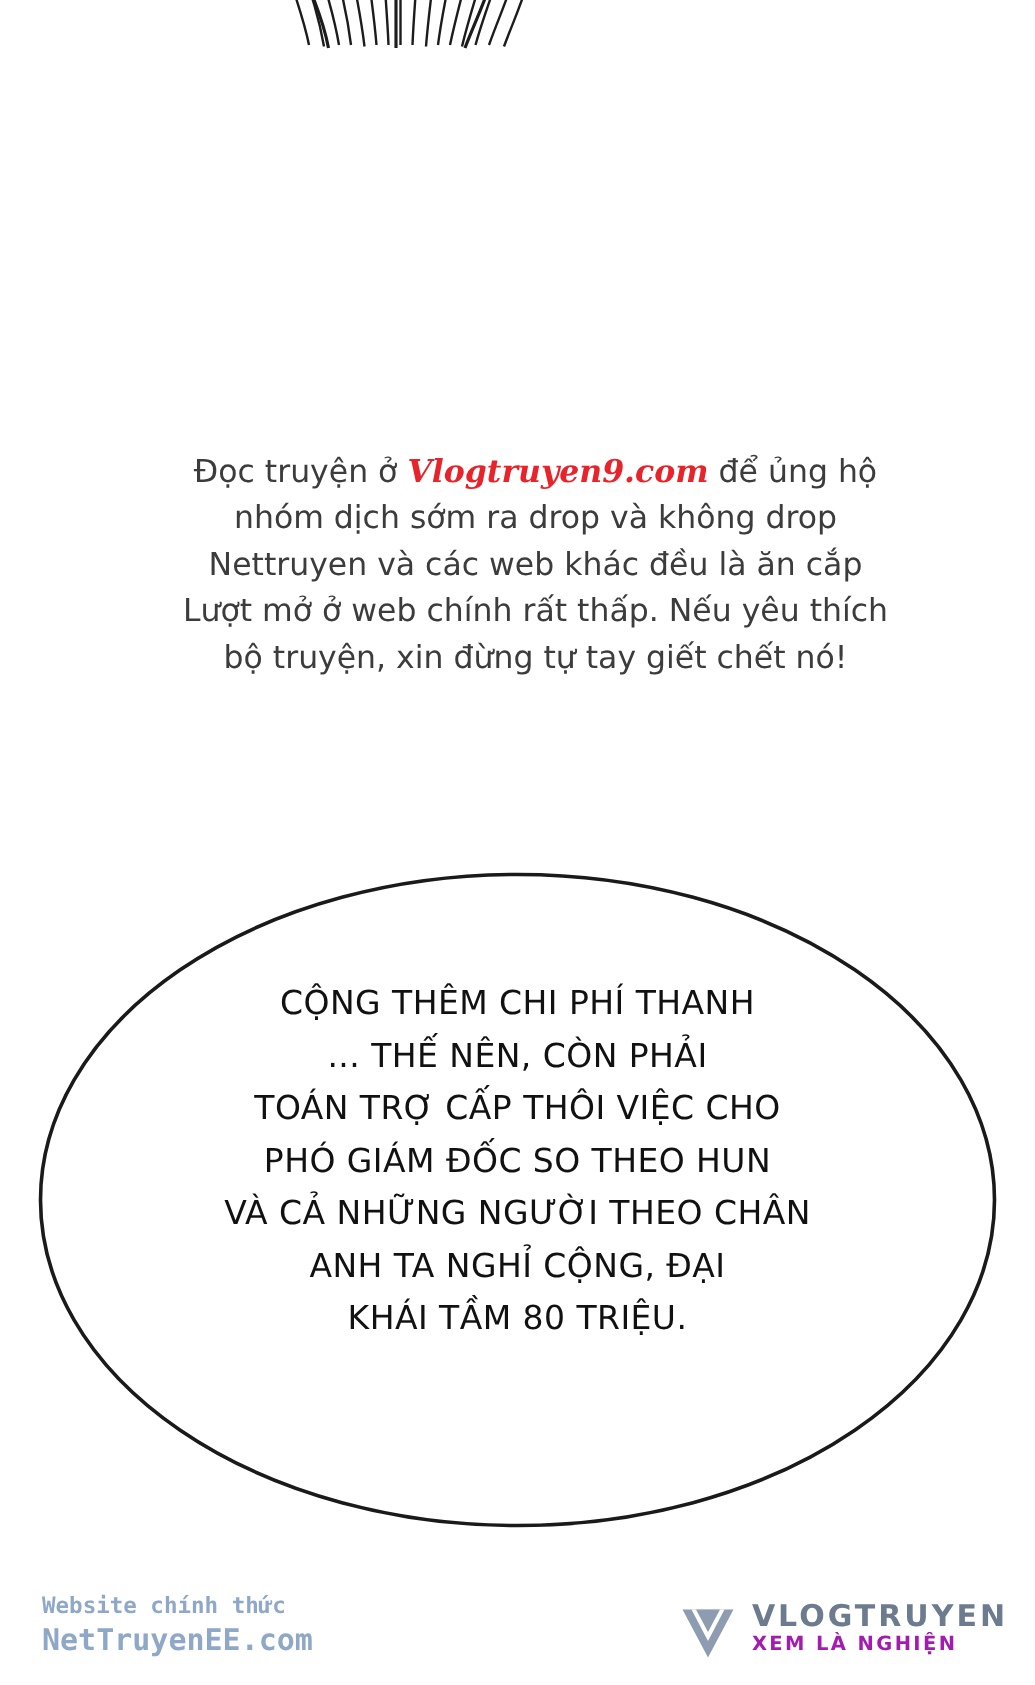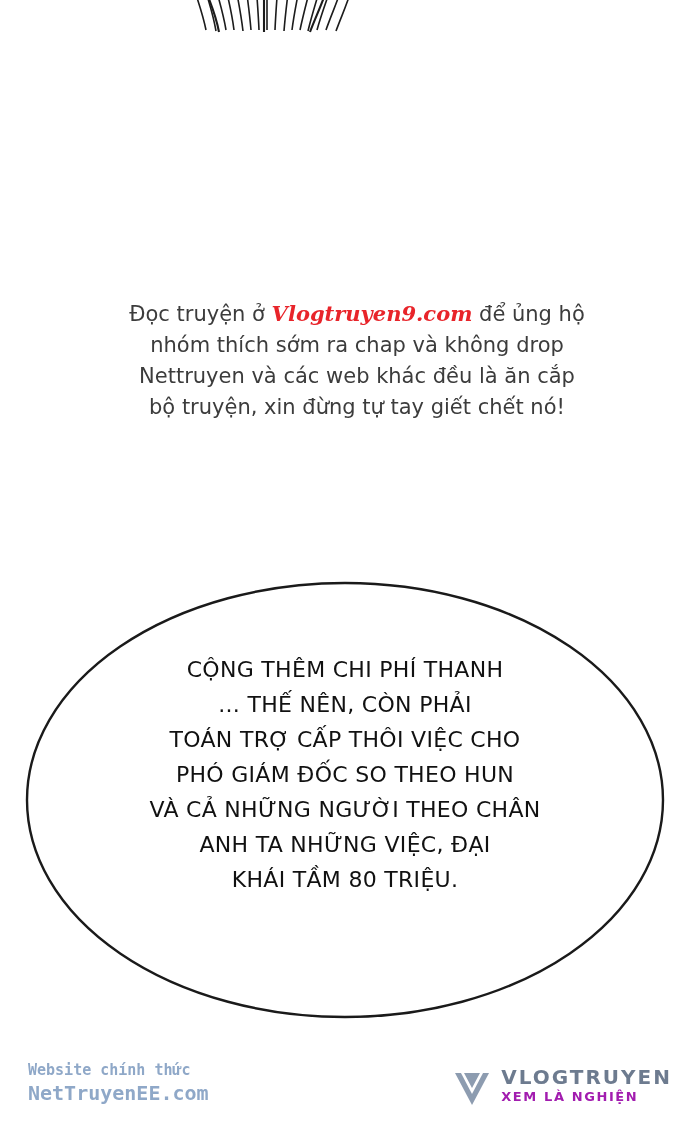--- a/index.html
+++ b/index.html
@@ -135,36 +135,37 @@
     <g stroke="#1c1c1c" fill="none" stroke-width="2.1">
       <path d="M201 -20 C210 0 216 16 219 32"></path>
       <path d="M264 -24 C264 -4 264 14 264 32"></path>
       <path d="M330 -20 C324 0 316 16 310 32"></path>
     </g>
   </svg>
 </div>
 
 <div class="promo">
   <span class="line"><span>Đọc truyện ở </span><span class="brand">Vlogtruyen9.com</span><span> để ủng hộ</span></span>
-  <span class="line">nhóm thích sớm ra chap và không drop</span>
+  <span class="line">nhóm dịch sớm ra drop và không drop</span>
   <span class="line">Nettruyen và các web khác đều là ăn cắp</span>
+  <span class="line">Lượt mở ở web chính rất thấp. Nếu yêu thích</span>
   <span class="line">bộ truyện, xin đừng tự tay giết chết nó!</span>
 </div>
 
 <div class="bubble-wrap">
   <svg width="642" height="440" viewBox="0 0 642 440" xmlns="http://www.w3.org/2000/svg">
     <ellipse cx="321" cy="220" rx="318" ry="217" fill="#ffffff" stroke="#1a1a1a" stroke-width="2.4"></ellipse>
   </svg>
   <div class="bubble-text">
     <span class="line">CỘNG THÊM CHI PHÍ THANH</span>
     <span class="line">... THẾ NÊN, CÒN PHẢI</span>
     <span class="line">TOÁN TRỢ CẤP THÔI VIỆC CHO</span>
     <span class="line">PHÓ GIÁM ĐỐC SO THEO HUN</span>
     <span class="line">VÀ CẢ NHỮNG NGƯỜI THEO CHÂN</span>
-    <span class="line">ANH TA NHỮNG VIỆC, ĐẠI</span>
+    <span class="line">ANH TA NGHỈ CỘNG, ĐẠI</span>
     <span class="line">KHÁI TẦM 80 TRIỆU.</span>
   </div>
 </div>
 
 <div class="wm-left">
   <div class="l1">Website chính thức</div>
   <div class="l2">NetTruyenEE.com</div>
 </div>
 
 <div class="wm-right">

